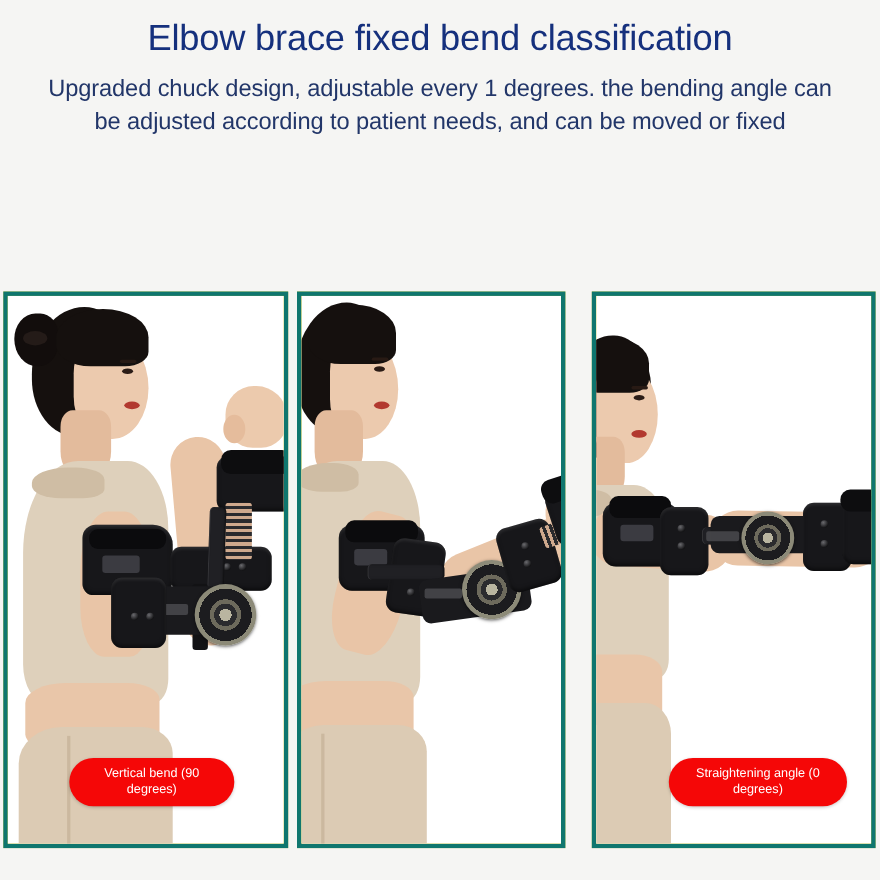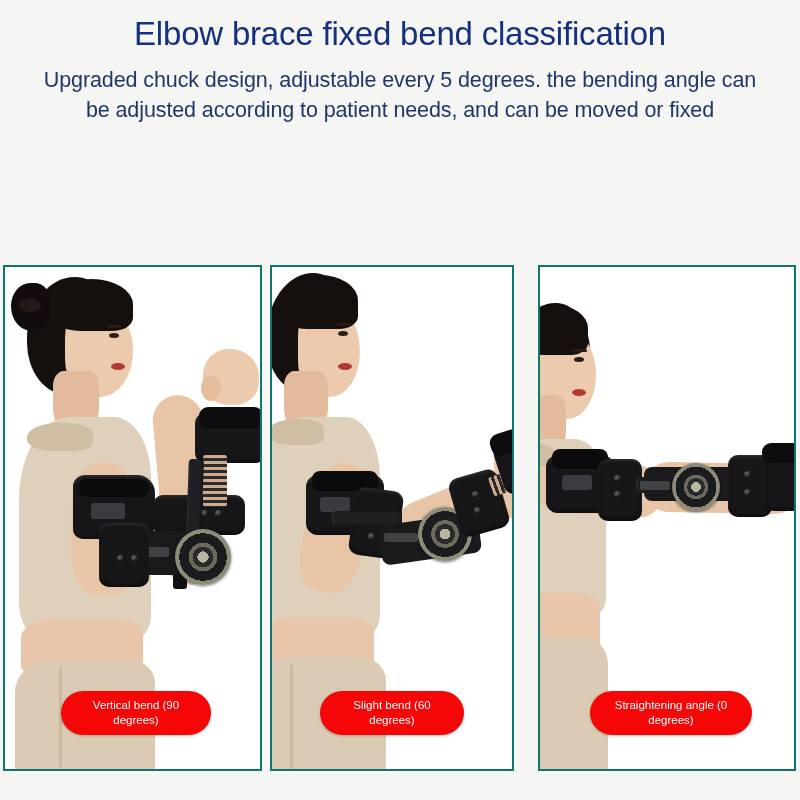--- a/index.html
+++ b/index.html
@@ -49,21 +49,21 @@
     left: 0;
     width: 800px;
     height: 506px;
   }
 
   .panel {
     position: absolute;
     top: 0;
     height: 506px;
     background: #fde047;
-    border: 2px solid #0f766e;
+    border: 4px solid #0f766e;
     overflow: hidden;
   }
 
   .panel-1 { left: 3px;   width: 259px; }
   .panel-2 { left: 270px; width: 244px; }
   .panel-3 { left: 538px; width: 258px; }
 
   .photo {
     position: absolute;
     inset: 0;
@@ -186,28 +186,28 @@
     border-radius: 22px;
     font-size: 11.5px;
     line-height: 1.32;
     text-align: center;
     padding: 7px 12px;
     box-shadow: 0 1px 3px rgba(0,0,0,.22);
     white-space: pre-line;
   }
   .badge-1 { left: 56px;  width: 150px; }
   .badge-2 { left: 48px;  width: 144px; }
-  .badge-3 { left: 50px;  width: 162px; }
+  .badge-3 { left: 66px;  width: 162px; }
 </style>
 </head>
 <body>
 
 <div class="header">
   <div class="title">Elbow brace fixed bend classification</div>
-  <div class="subtitle">Upgraded chuck design, adjustable every 5 degrees. the bending angle can be adjusted according to patient needs, and can be moved or fixed</div>
+  <div class="subtitle">Upgraded chuck design, adjustable every 1 degrees. the bending angle can be adjusted according to patient needs, and can be moved or fixed</div>
 </div>
 
 <div class="panels">
 
   <div class="panel panel-1">
     <div class="photo">
 
       <div class="hairmass layer" style="left:22px;top:10px;width:92px;height:118px;border-radius:54% 50% 30% 46%;"></div>
       <div class="bun layer" style="left:6px;top:16px;width:40px;height:48px;background:#120d0c;border-radius:52% 44% 48% 56%;"></div>
       <div class="layer" style="left:14px;top:32px;width:22px;height:13px;background:#241b18;border-radius:50%;"></div>
@@ -296,21 +296,20 @@
       <div class="layer" style="left:112px;top:266px;width:34px;height:9px;background:#4a4a4e;border-radius:2px;opacity:.85;"></div>
 
       <div class="cuff layer" style="left:182px;top:206px;width:50px;height:60px;border-radius:10px;transform:rotate(-16deg);"></div>
       <div class="screw" style="left:200px;top:224px;"></div>
       <div class="screw" style="left:202px;top:240px;"></div>
       <div class="rack-h layer" style="left:218px;top:204px;width:38px;height:20px;transform:rotate(-20deg);"></div>
 
       <div class="cuff layer" style="left:226px;top:172px;width:42px;height:52px;border-radius:10px;transform:rotate(-18deg);"></div>
       <div class="cuff-pad layer" style="left:218px;top:164px;width:36px;height:22px;background:#0d0d0f;border-radius:9px;transform:rotate(-18deg);"></div>
 
-      <div class="badge badge-2">Slight bend (60 degrees)</div>
     </div>
   </div>
 
   <div class="panel panel-3">
     <div class="photo">
 
       <div class="hairmass layer" style="left:-28px;top:36px;width:78px;height:112px;border-radius:56% 44% 30% 46%;"></div>
       <div class="face layer" style="left:-2px;top:62px;width:58px;height:90px;border-radius:34% 54% 52% 40%;"></div>
       <div class="layer" style="left:-24px;top:38px;width:72px;height:50px;background:#15100e;border-radius:62% 54% 28% 44%;"></div>
       <div class="layer" style="left:34px;top:90px;width:10px;height:5px;background:#2b1c16;border-radius:50%;"></div>

